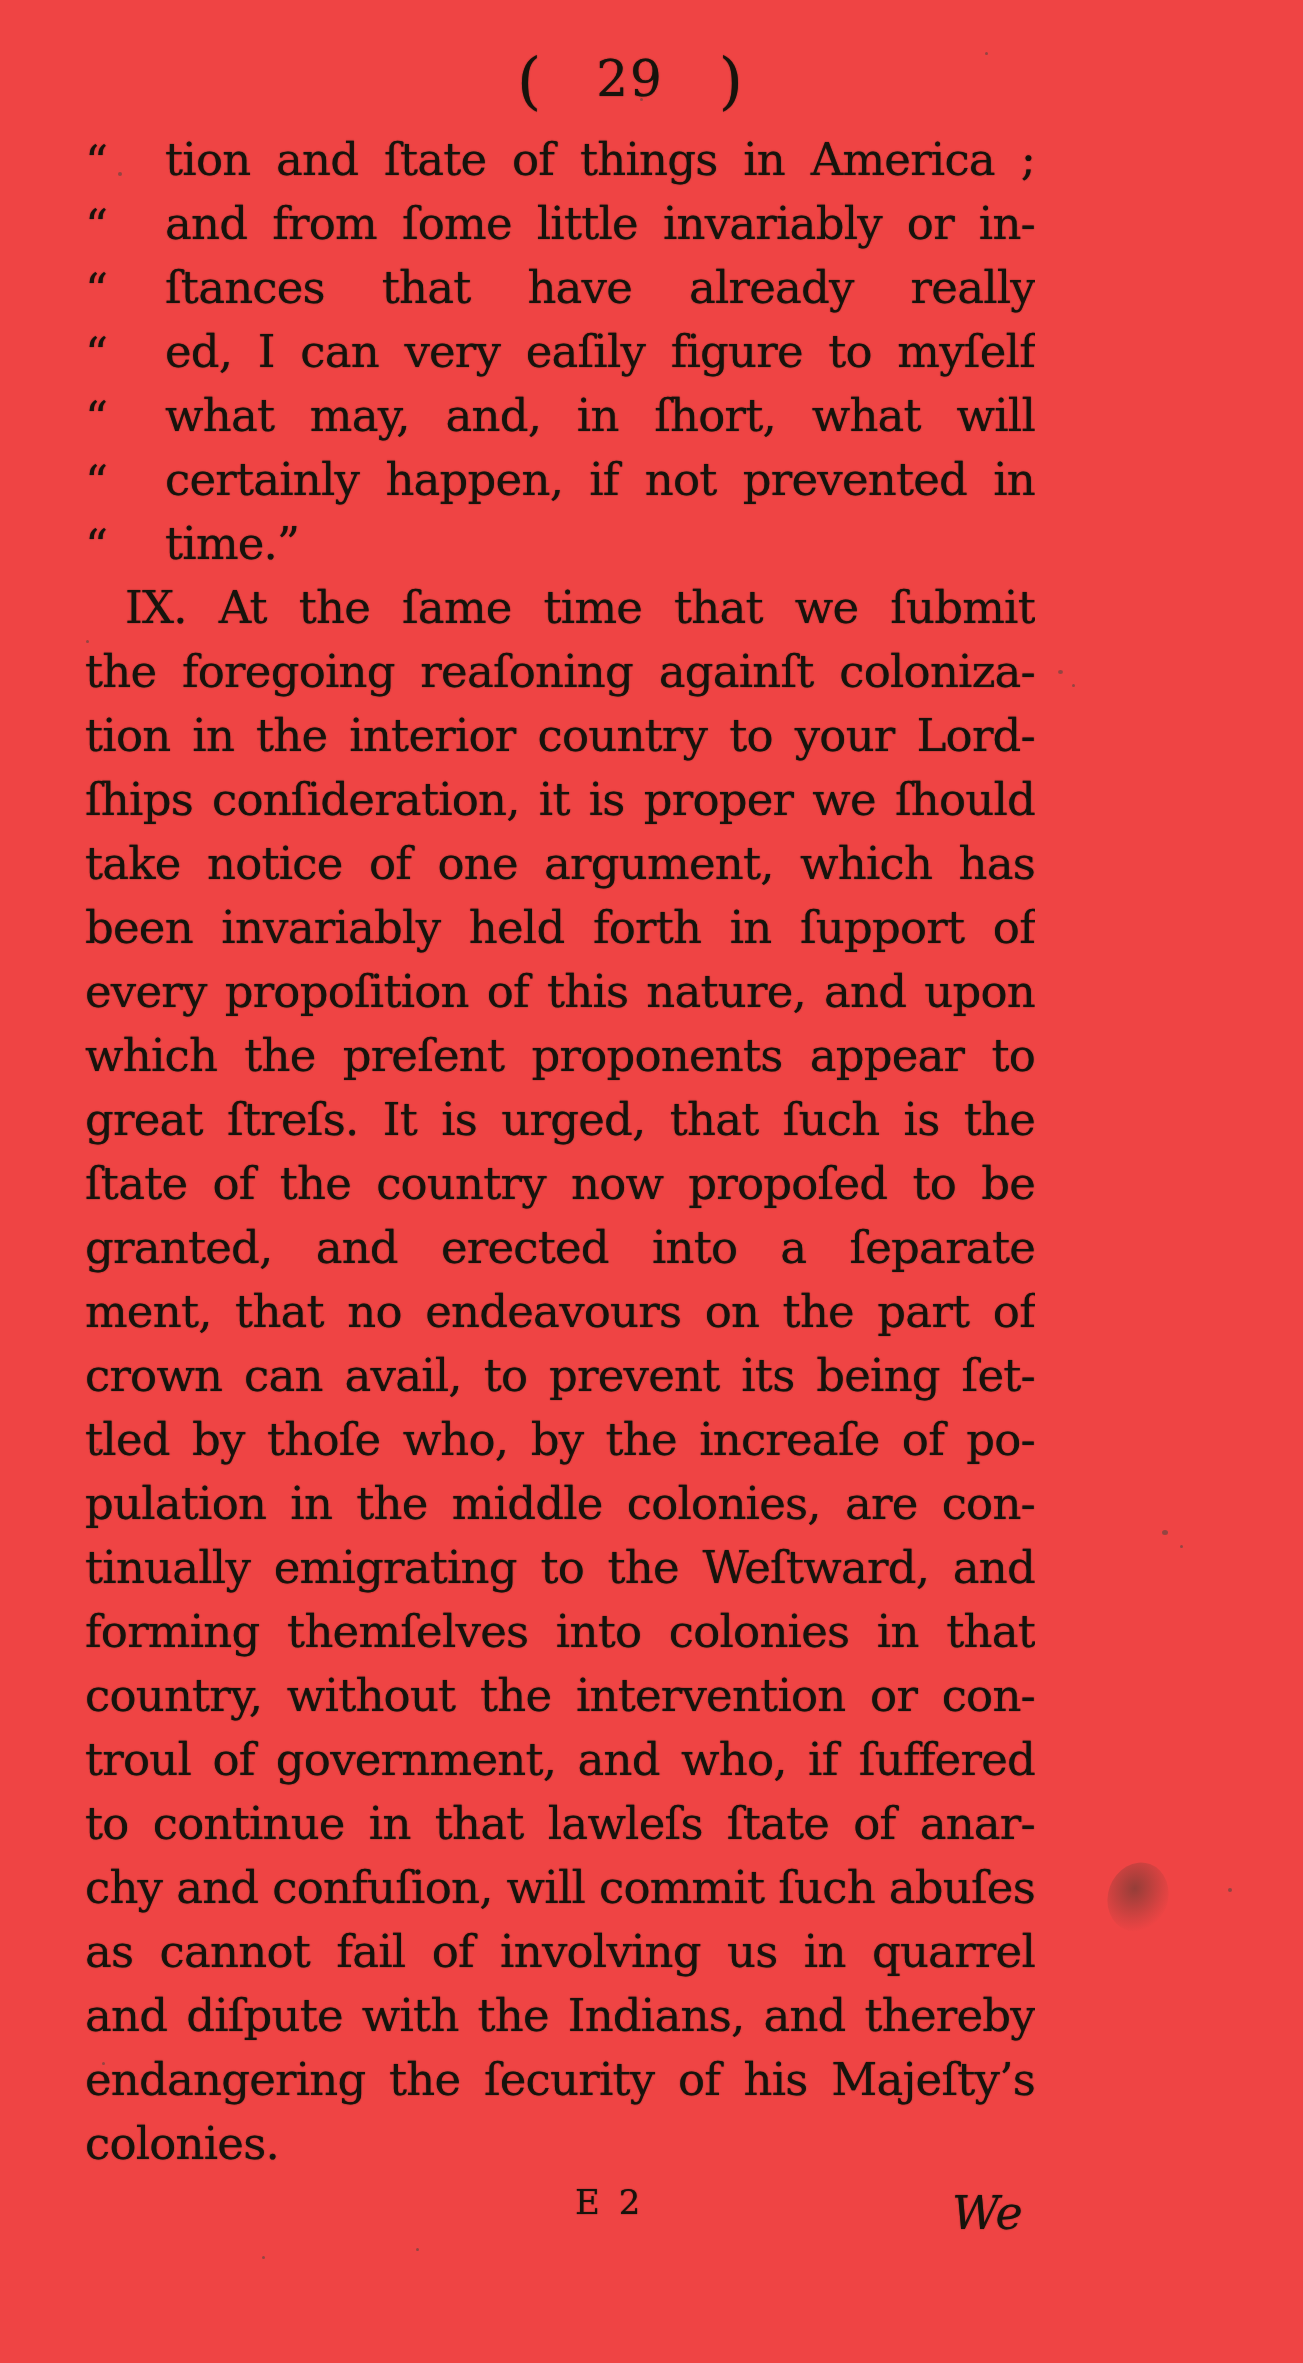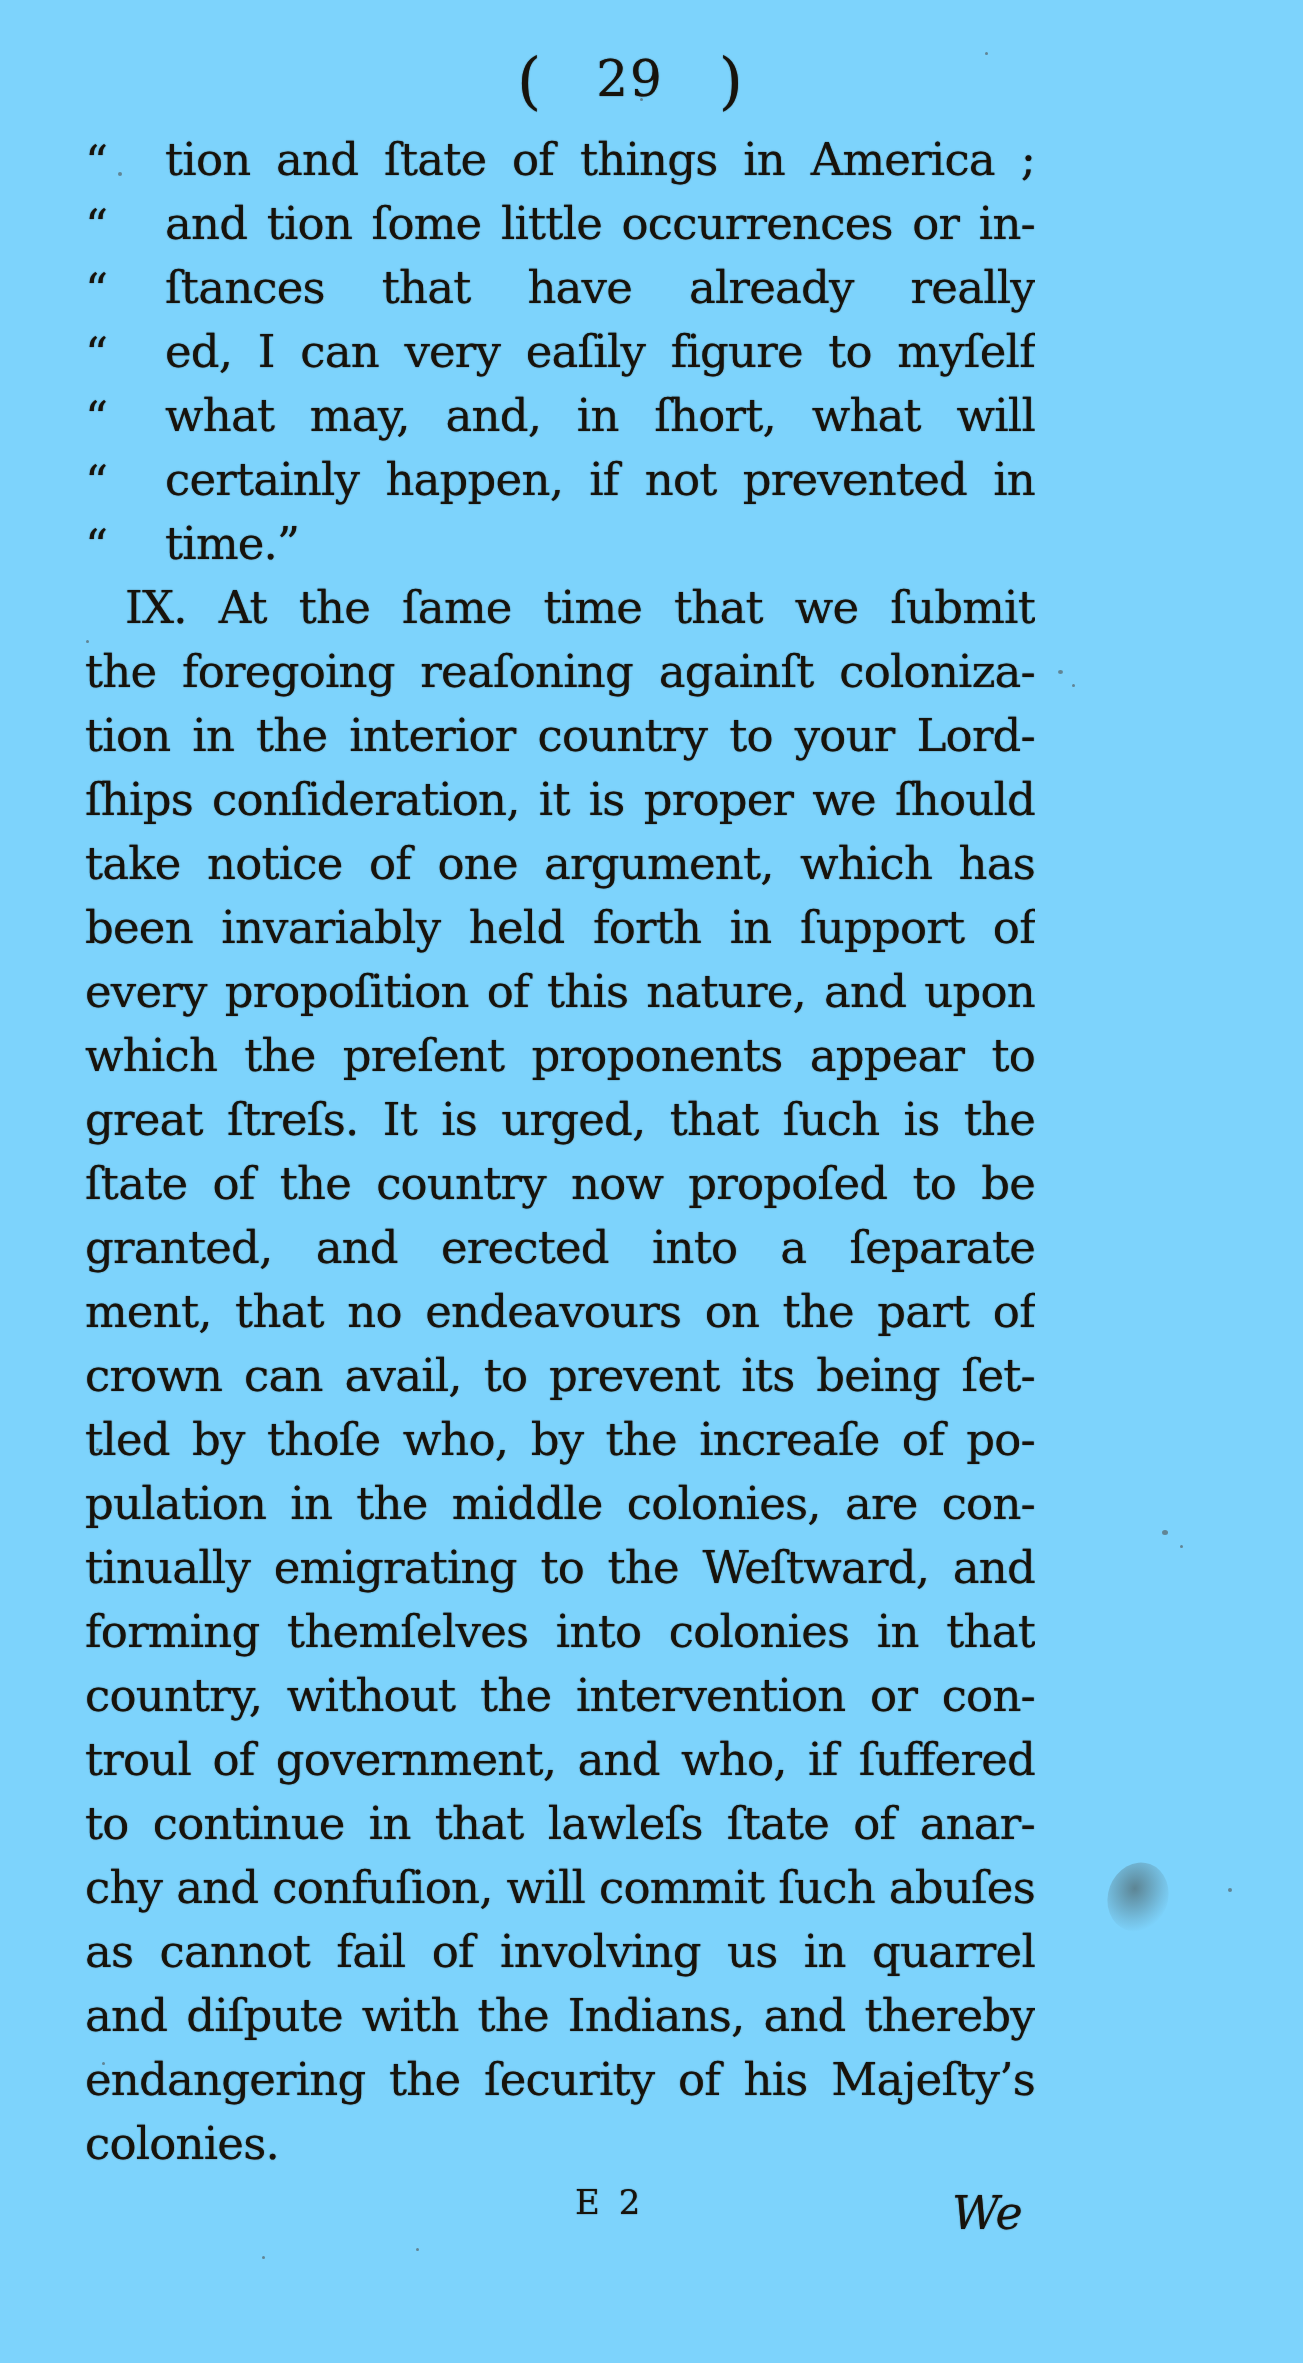--- a/index.html
+++ b/index.html
@@ -1,19 +1,19 @@
 <!DOCTYPE html>
 <html><head>
 <meta charset="utf-8">
 <style>
   html,body{margin:0;padding:0;background:#e8e8e4;}
   .page{
     position:relative;
     width:1303px;height:2363px;
-    background:#7dd3fc;
+    background:#ef4444;
     font-family:"DejaVu Serif","Liberation Serif",serif;
     color:#17130c;
     overflow:hidden;
   }
   .header{
     position:absolute;top:34px;left:0;width:1260px;
     text-align:center;line-height:90px;
     text-shadow:0 0 1.2px rgba(23,19,12,0.85);
   }
   .hdr-paren{font-size:62px;vertical-align:-6px;}
@@ -56,21 +56,21 @@
 
 <div class="page">
 
   <div class="header">
     <span class="hdr-paren hdr-open">(</span><span class="hdr-num">29</span><span class="hdr-paren hdr-close">)</span>
   </div>
 
   <div class="body-col">
     <div>
         <div class="line qline"><span class="qmark">“</span><span>tion and ſtate of things in America ;</span></div>
-        <div class="line qline"><span class="qmark">“</span><span>and tion ſome little occurrences or in-</span></div>
+        <div class="line qline"><span class="qmark">“</span><span>and from ſome little invariably or in-</span></div>
         <div class="line qline"><span class="qmark">“</span><span>ſtances that have already really happen-</span></div>
         <div class="line qline"><span class="qmark">“</span><span>ed, I can very eaſily figure to myſelf</span></div>
         <div class="line qline"><span class="qmark">“</span><span>what may, and, in ſhort, what will</span></div>
         <div class="line qline"><span class="qmark">“</span><span>certainly happen, if not prevented in</span></div>
         <div class="line short qline"><span class="qmark">“</span><span>time.”</span></div>
       </div>
     <div>
         <div class="line indent"><span>IX. At the ſame time that we ſubmit</span></div>
         <div class="line"><span>the foregoing reaſoning againſt coloniza-</span></div>
         <div class="line"><span>tion in the interior country to your Lord-</span></div>

